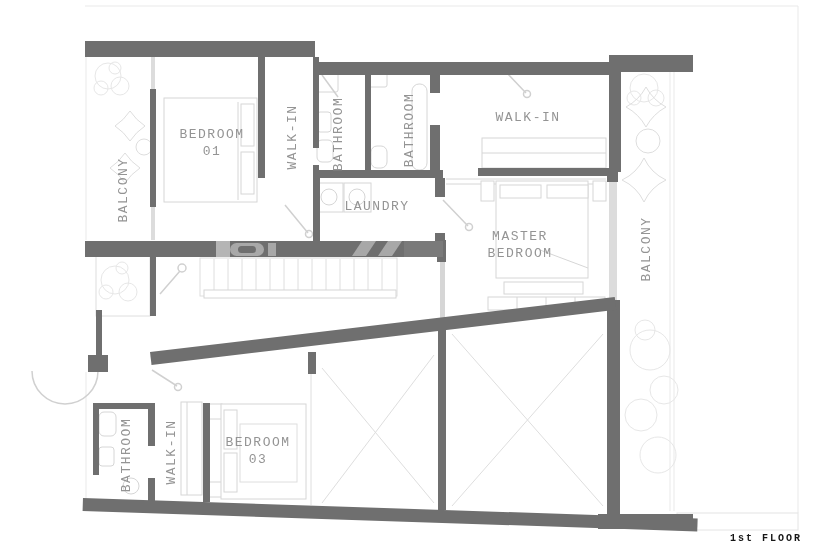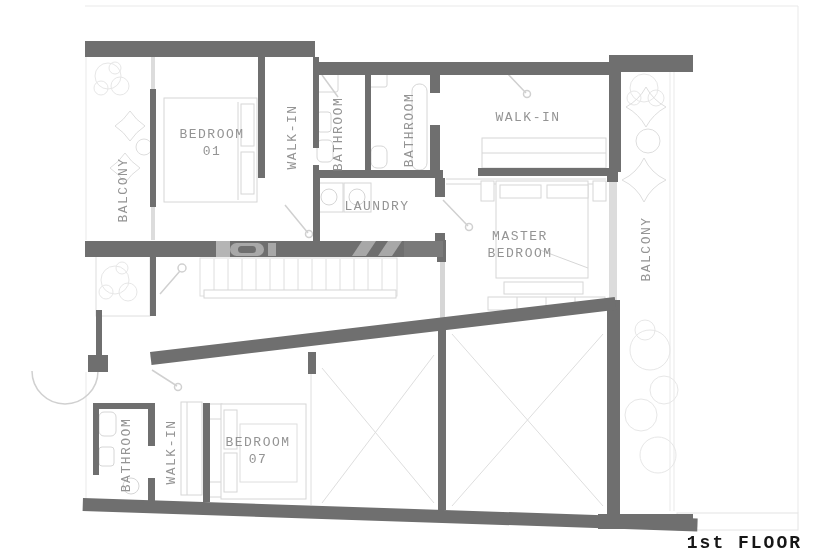--- a/index.html
+++ b/index.html
@@ -4,21 +4,21 @@
 <style>
   html,body{margin:0;padding:0;background:#ffffff;}
   #scene{position:relative;width:828px;height:552px;background:#ffffff;overflow:hidden;
          font-family:"Liberation Mono","DejaVu Sans Mono",monospace;}
   #scene svg{position:absolute;left:0;top:0;}
   .label{position:absolute;color:#949494;font-size:13px;letter-spacing:1.5px;
          white-space:nowrap;transform:translate(-50%,-50%);line-height:1.3;text-align:center;}
   .label.vert{transform:translate(-50%,-50%) rotate(-90deg);}
   .label span{display:block;}
   #floor-title{position:absolute;right:26px;top:533px;color:#161616;font-weight:bold;
-               font-size:18px;letter-spacing:2px;}
+               font-size:10px;letter-spacing:2px;}
   .wall{fill:#6f6f6f;}
   .pale{stroke:#dedede;fill:none;stroke-width:1;}
   .furn{stroke:#d6d6d6;fill:#ffffff;stroke-width:1;}
   .furnline{stroke:#d6d6d6;fill:none;stroke-width:1;}
   .plant{stroke:#e7e7e7;fill:none;stroke-width:1;}
   .swing{stroke:#d0d0d0;fill:none;stroke-width:1.5;}
   .bound{stroke:#e9e9e9;fill:none;stroke-width:1;}
 </style>
 </head>
 <body>
@@ -223,17 +223,17 @@
     <span>MASTER</span>
     <span>BEDROOM</span>
   </div>
 
   <div class="label vert" style="left:647px;top:249px;">BALCONY</div>
   <div class="label vert" style="left:127px;top:455px;">BATHROOM</div>
   <div class="label vert" style="left:172px;top:452px;">WALK-IN</div>
 
   <div class="label" style="left:258px;top:452px;">
     <span>BEDROOM</span>
-    <span>07</span>
+    <span>03</span>
   </div>
 
   <div id="floor-title">1st FLOOR</div>
 </div>
 
 </body></html>

